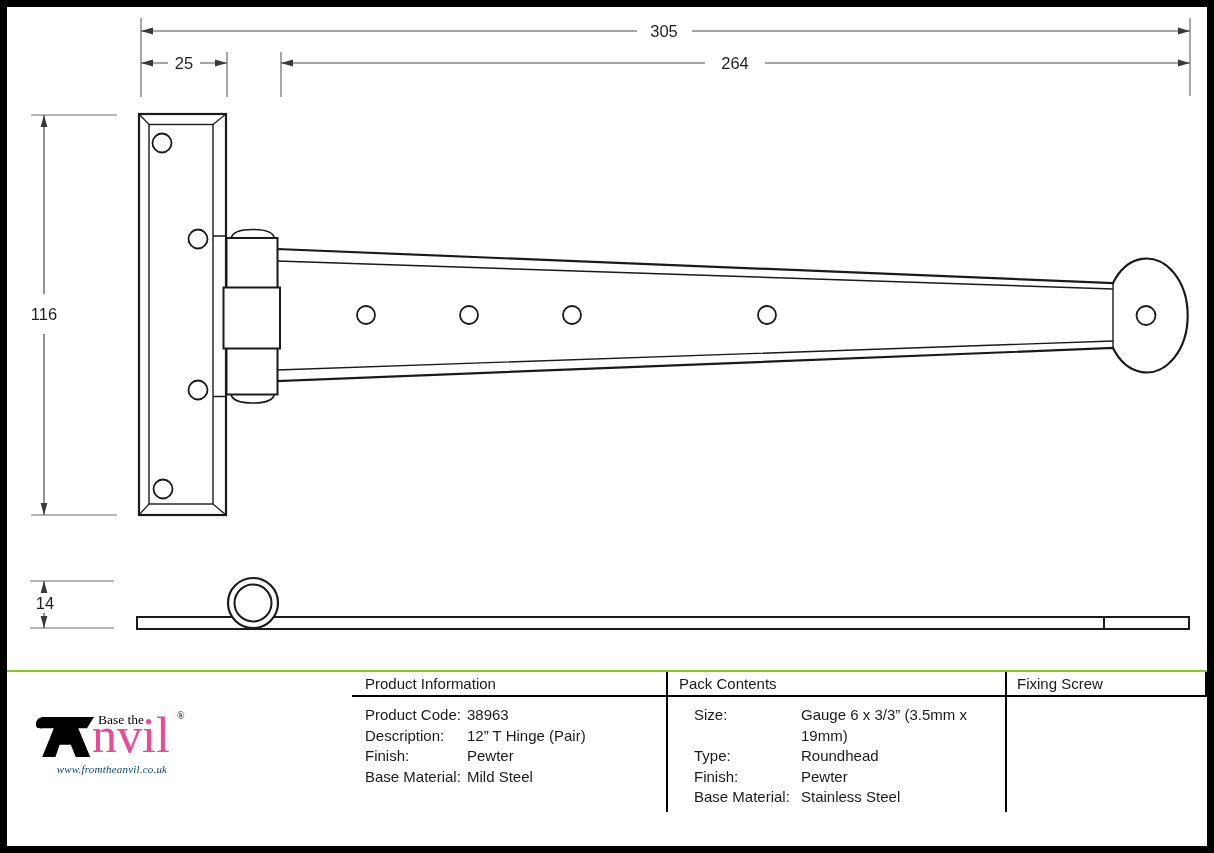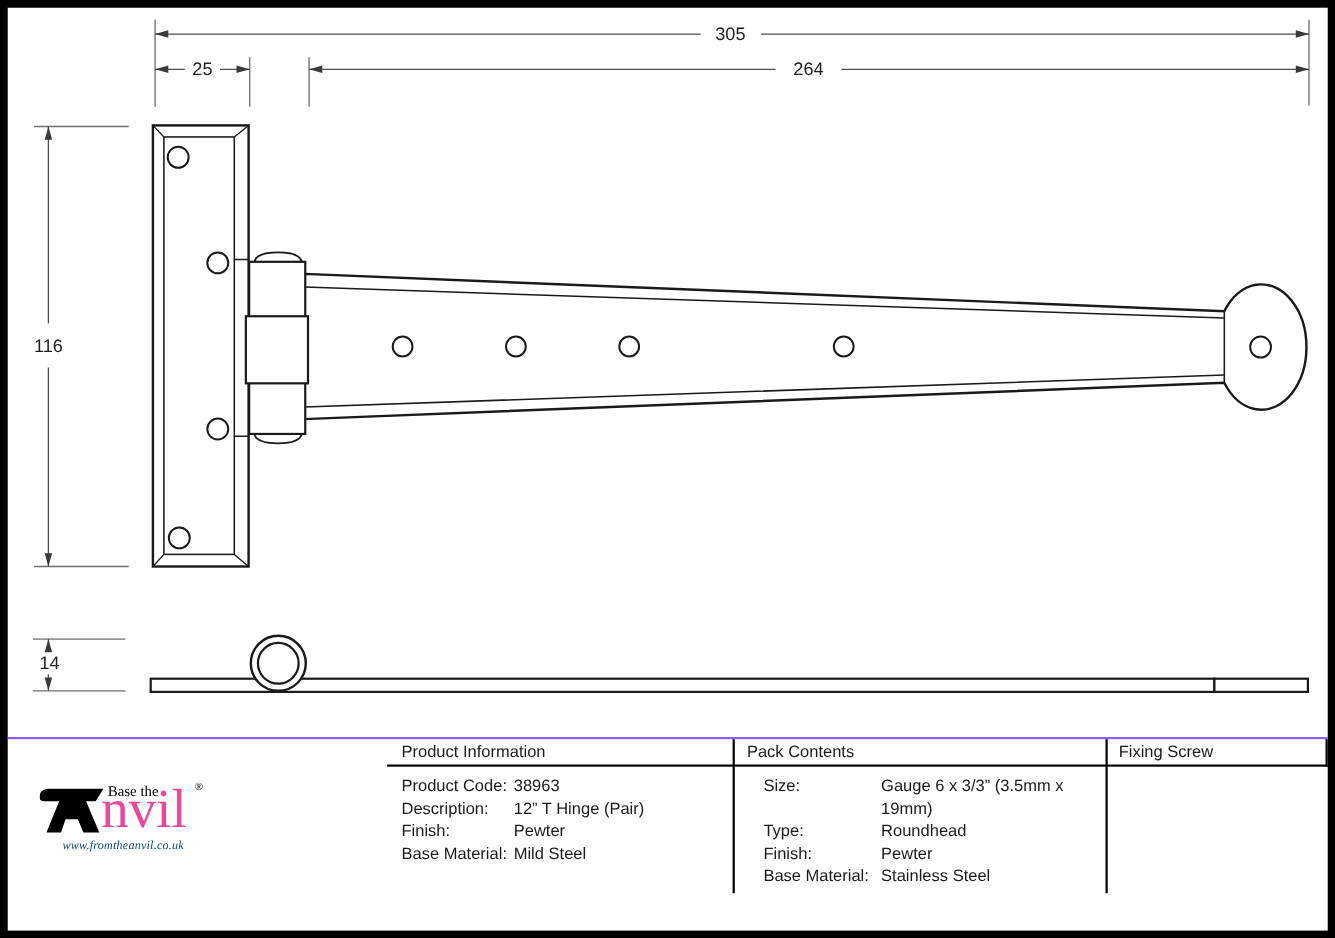--- a/index.html
+++ b/index.html
@@ -1,21 +1,21 @@
 <!DOCTYPE html>
 <html><head>
 <meta charset="utf-8">
 <style>
   html,body { margin:0; padding:0; background:#fff; }
   .page {
     position:relative; width:1214px; height:853px; box-sizing:border-box;
     border:7px solid #000; background:#fff;
     font-family:"Liberation Sans","DejaVu Sans",sans-serif; color:#1a1a1a;
   }
-  .drawing { height:665px; box-sizing:border-box; border-bottom:2px solid #8b5cf6; }
+  .drawing { height:665px; box-sizing:border-box; border-bottom:2px solid #84cc16; }
   .drawing svg { display:block; }
 
   .note-row {
     height:34px; box-sizing:border-box; border-bottom:2px solid #000;
     display:flex; align-items:center; padding-left:13px;
     font-size:15px;
   }
 
   .info-table {
     display:grid;

